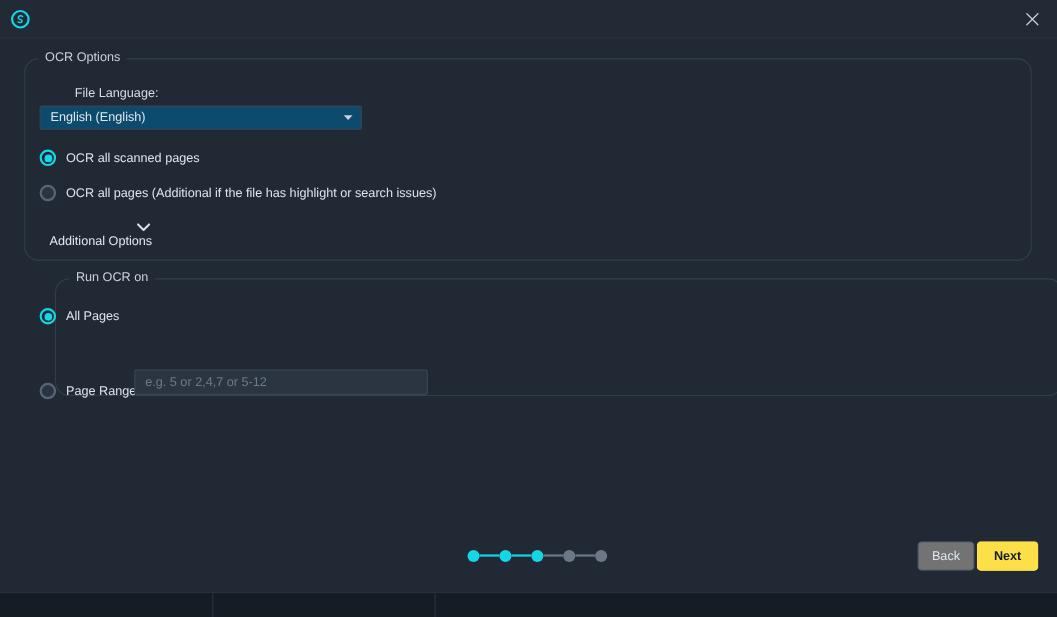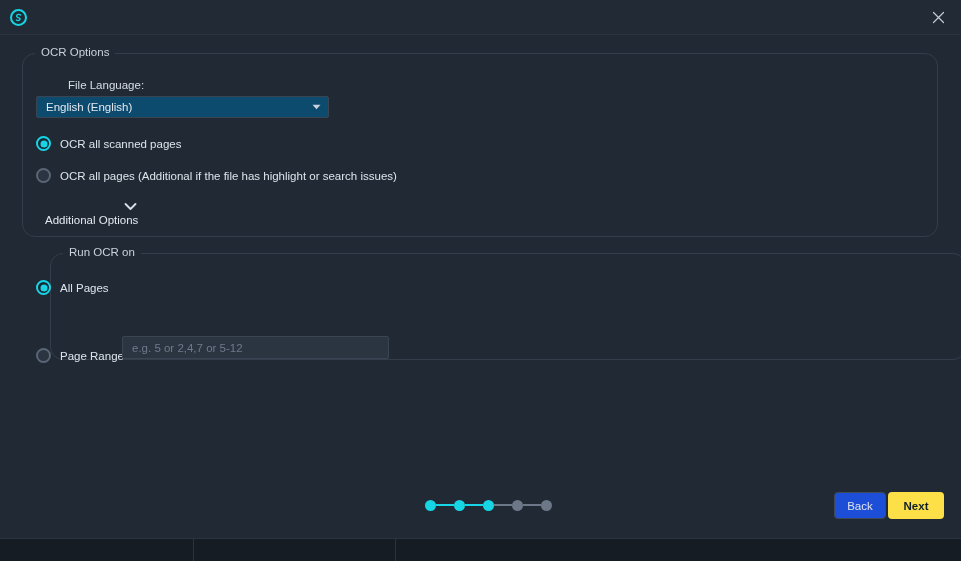--- a/index.html
+++ b/index.html
@@ -226,21 +226,21 @@
     font-size: 11.5px;
     display: flex;
     align-items: center;
     justify-content: center;
     cursor: pointer;
     border: 1px solid transparent;
     user-select: none;
   }
   #btn-back {
     left: 834px; top: 492px; width: 52px;
-    background: #1d4ed8;
+    background: #737373;
     border-color: #3f4a59;
     color: #dfe5ed;
   }
   #btn-next {
     left: 888px; top: 492px; width: 56px;
     background: #fde047;
     color: #10202b;
     font-weight: bold;
   }
 

